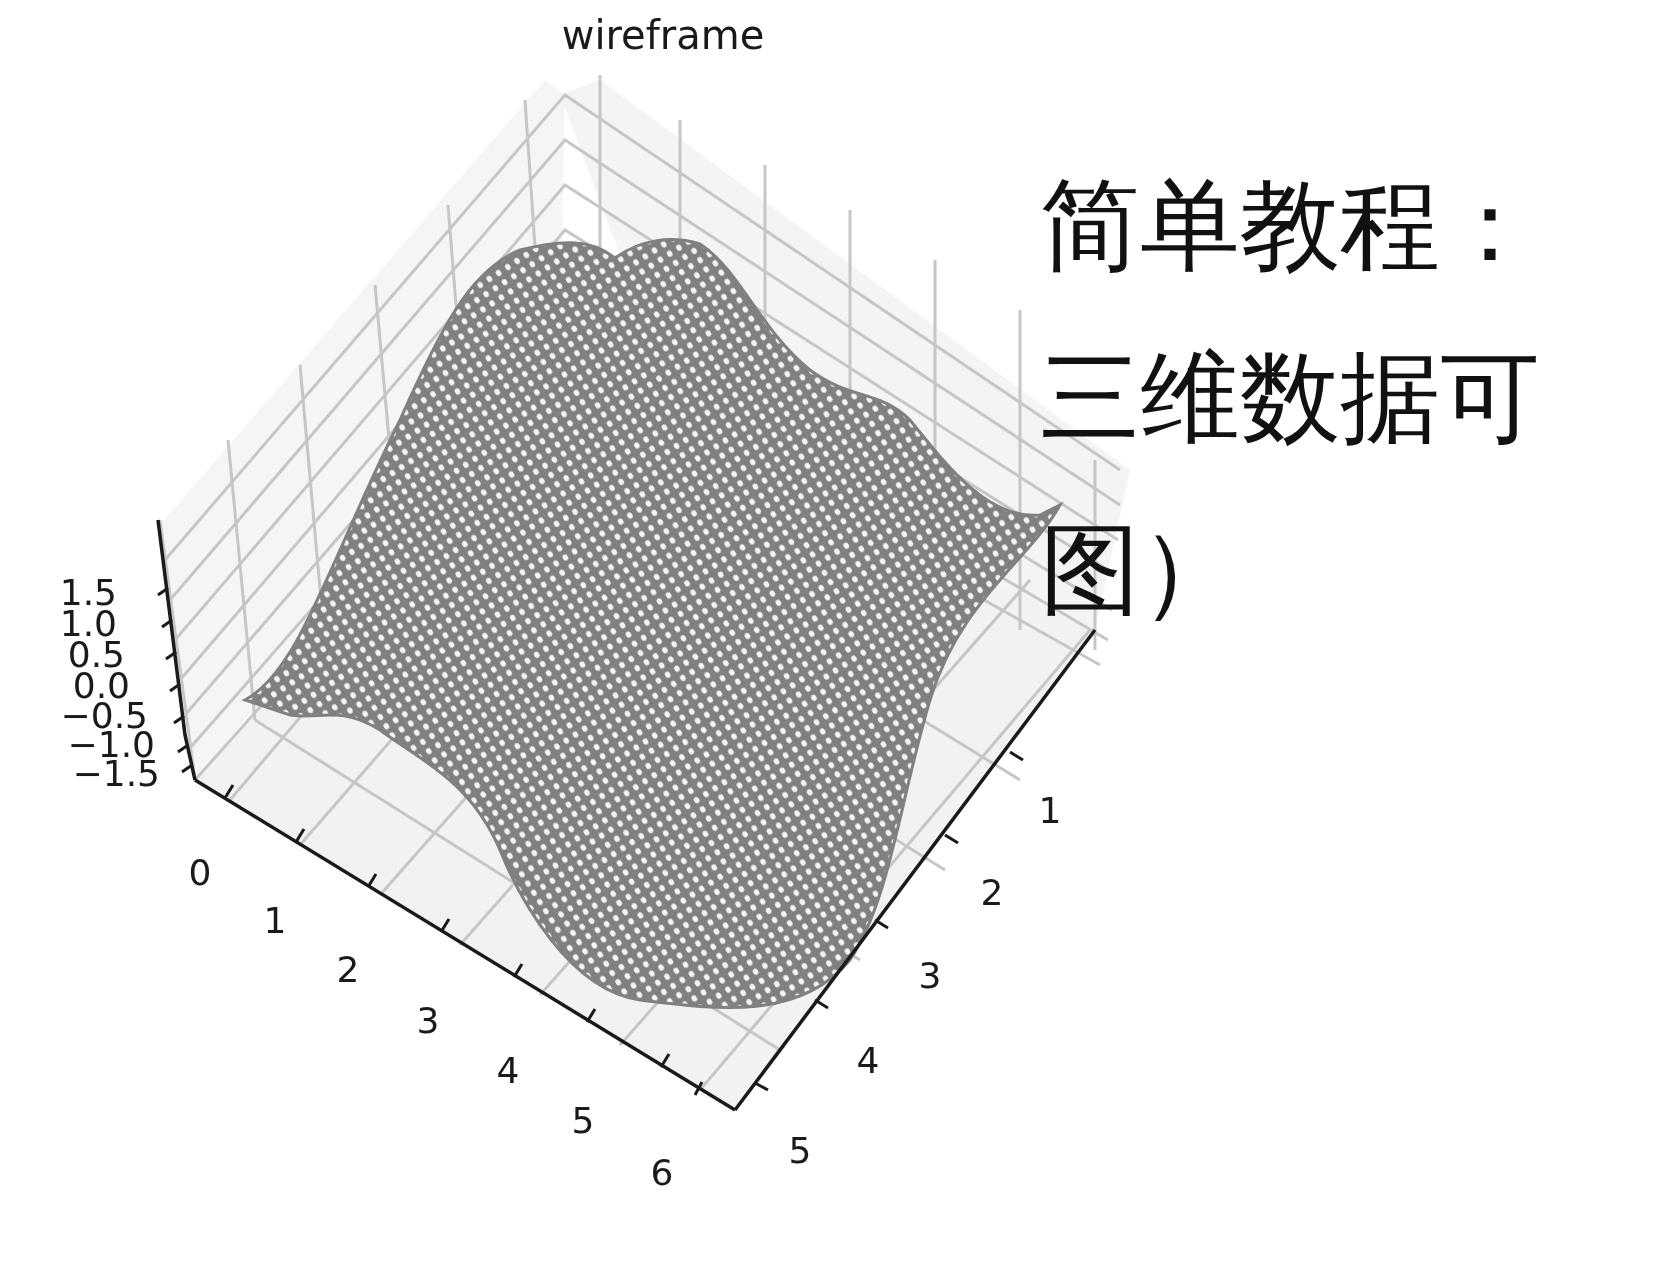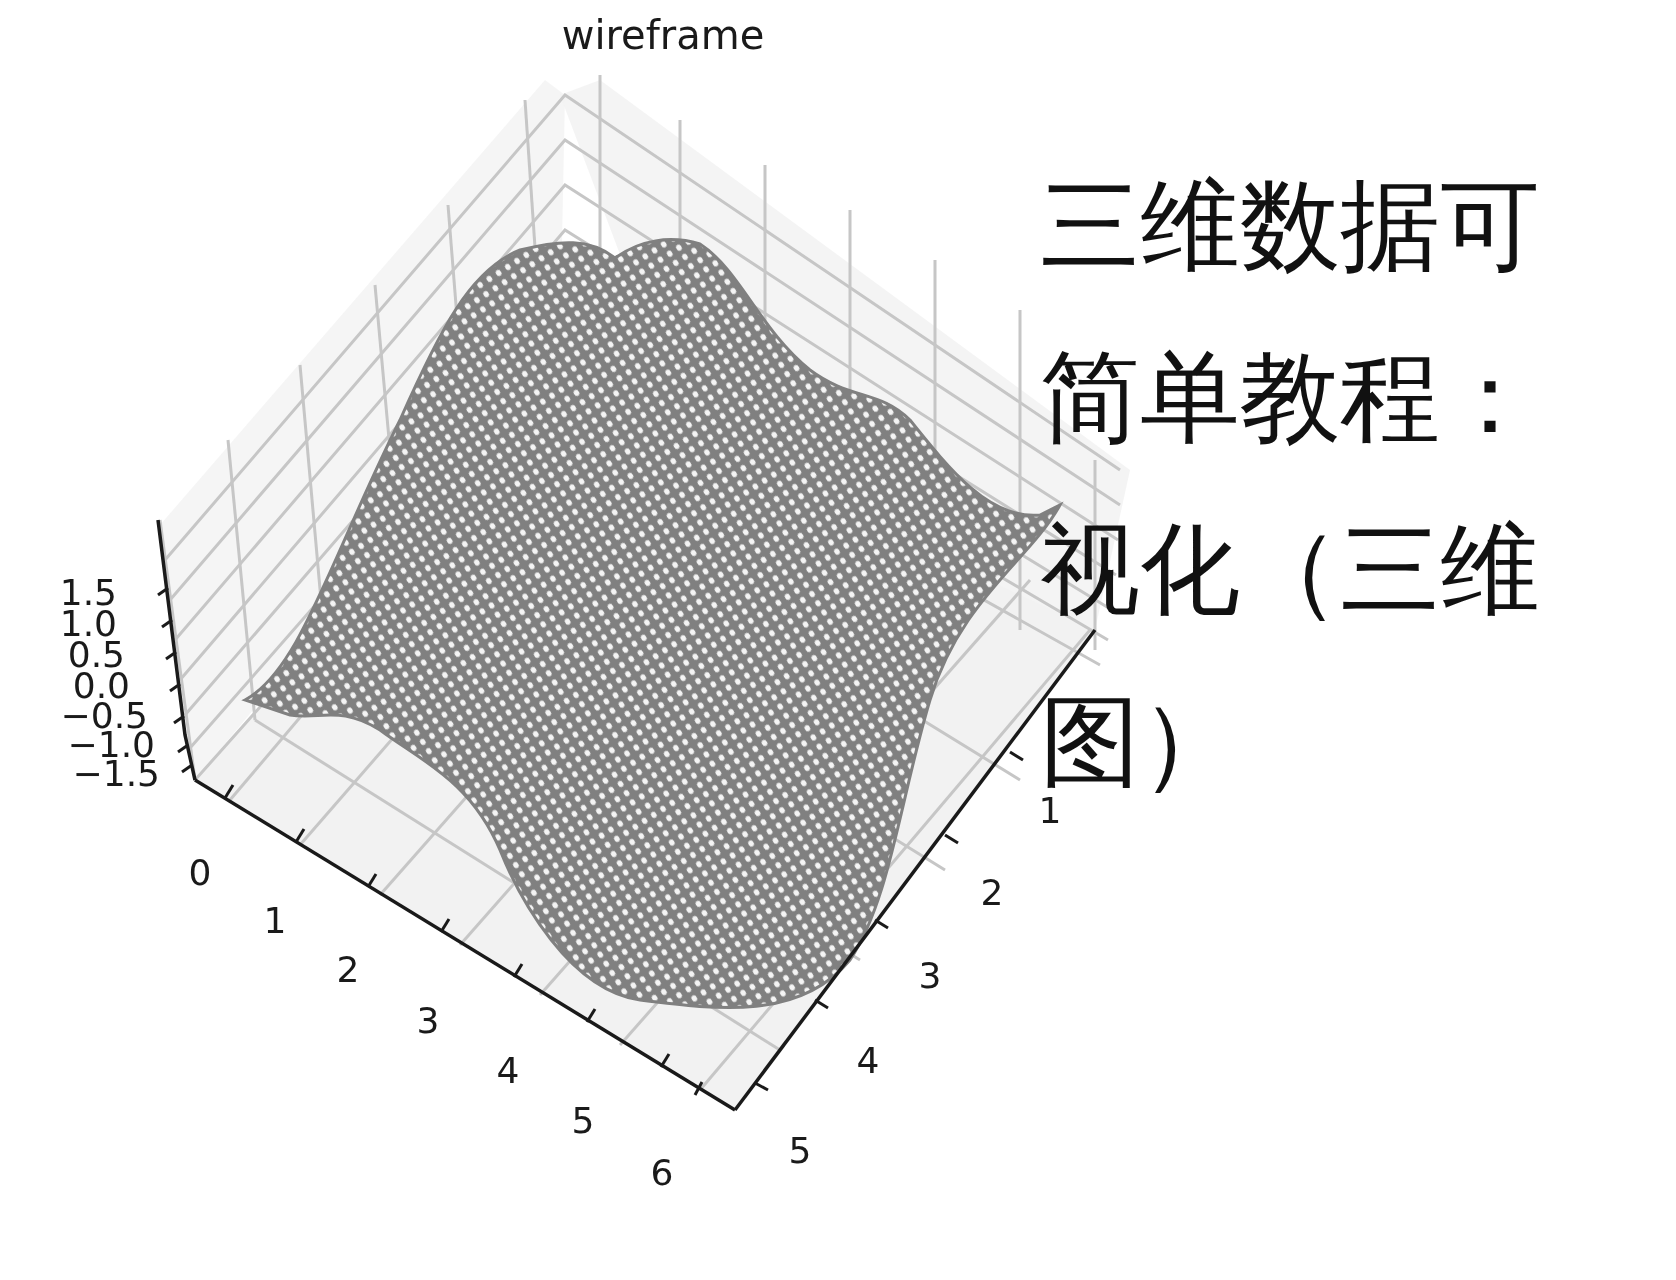--- a/index.html
+++ b/index.html
@@ -146,17 +146,16 @@
     <text class="tick-label" x="117" y="636" text-anchor="end">1.0</text>
     <text class="tick-label" x="125" y="667" text-anchor="end">0.5</text>
     <text class="tick-label" x="130" y="698" text-anchor="end">0.0</text>
     <text class="tick-label" x="148" y="728" text-anchor="end">−0.5</text>
     <text class="tick-label" x="155" y="757" text-anchor="end">−1.0</text>
     <text class="tick-label" x="160" y="786" text-anchor="end">−1.5</text>
   </g>
 </svg>
 
 <div class="overlay">
+  <span class="overlay-line">简单教程：</span>
   <span class="overlay-line">三维数据可</span>
-  <span class="overlay-line">简单教程：</span>
-  <span class="overlay-line">视化（三维</span>
   <span class="overlay-line">图）</span>
 </div>
 
 </body></html>

